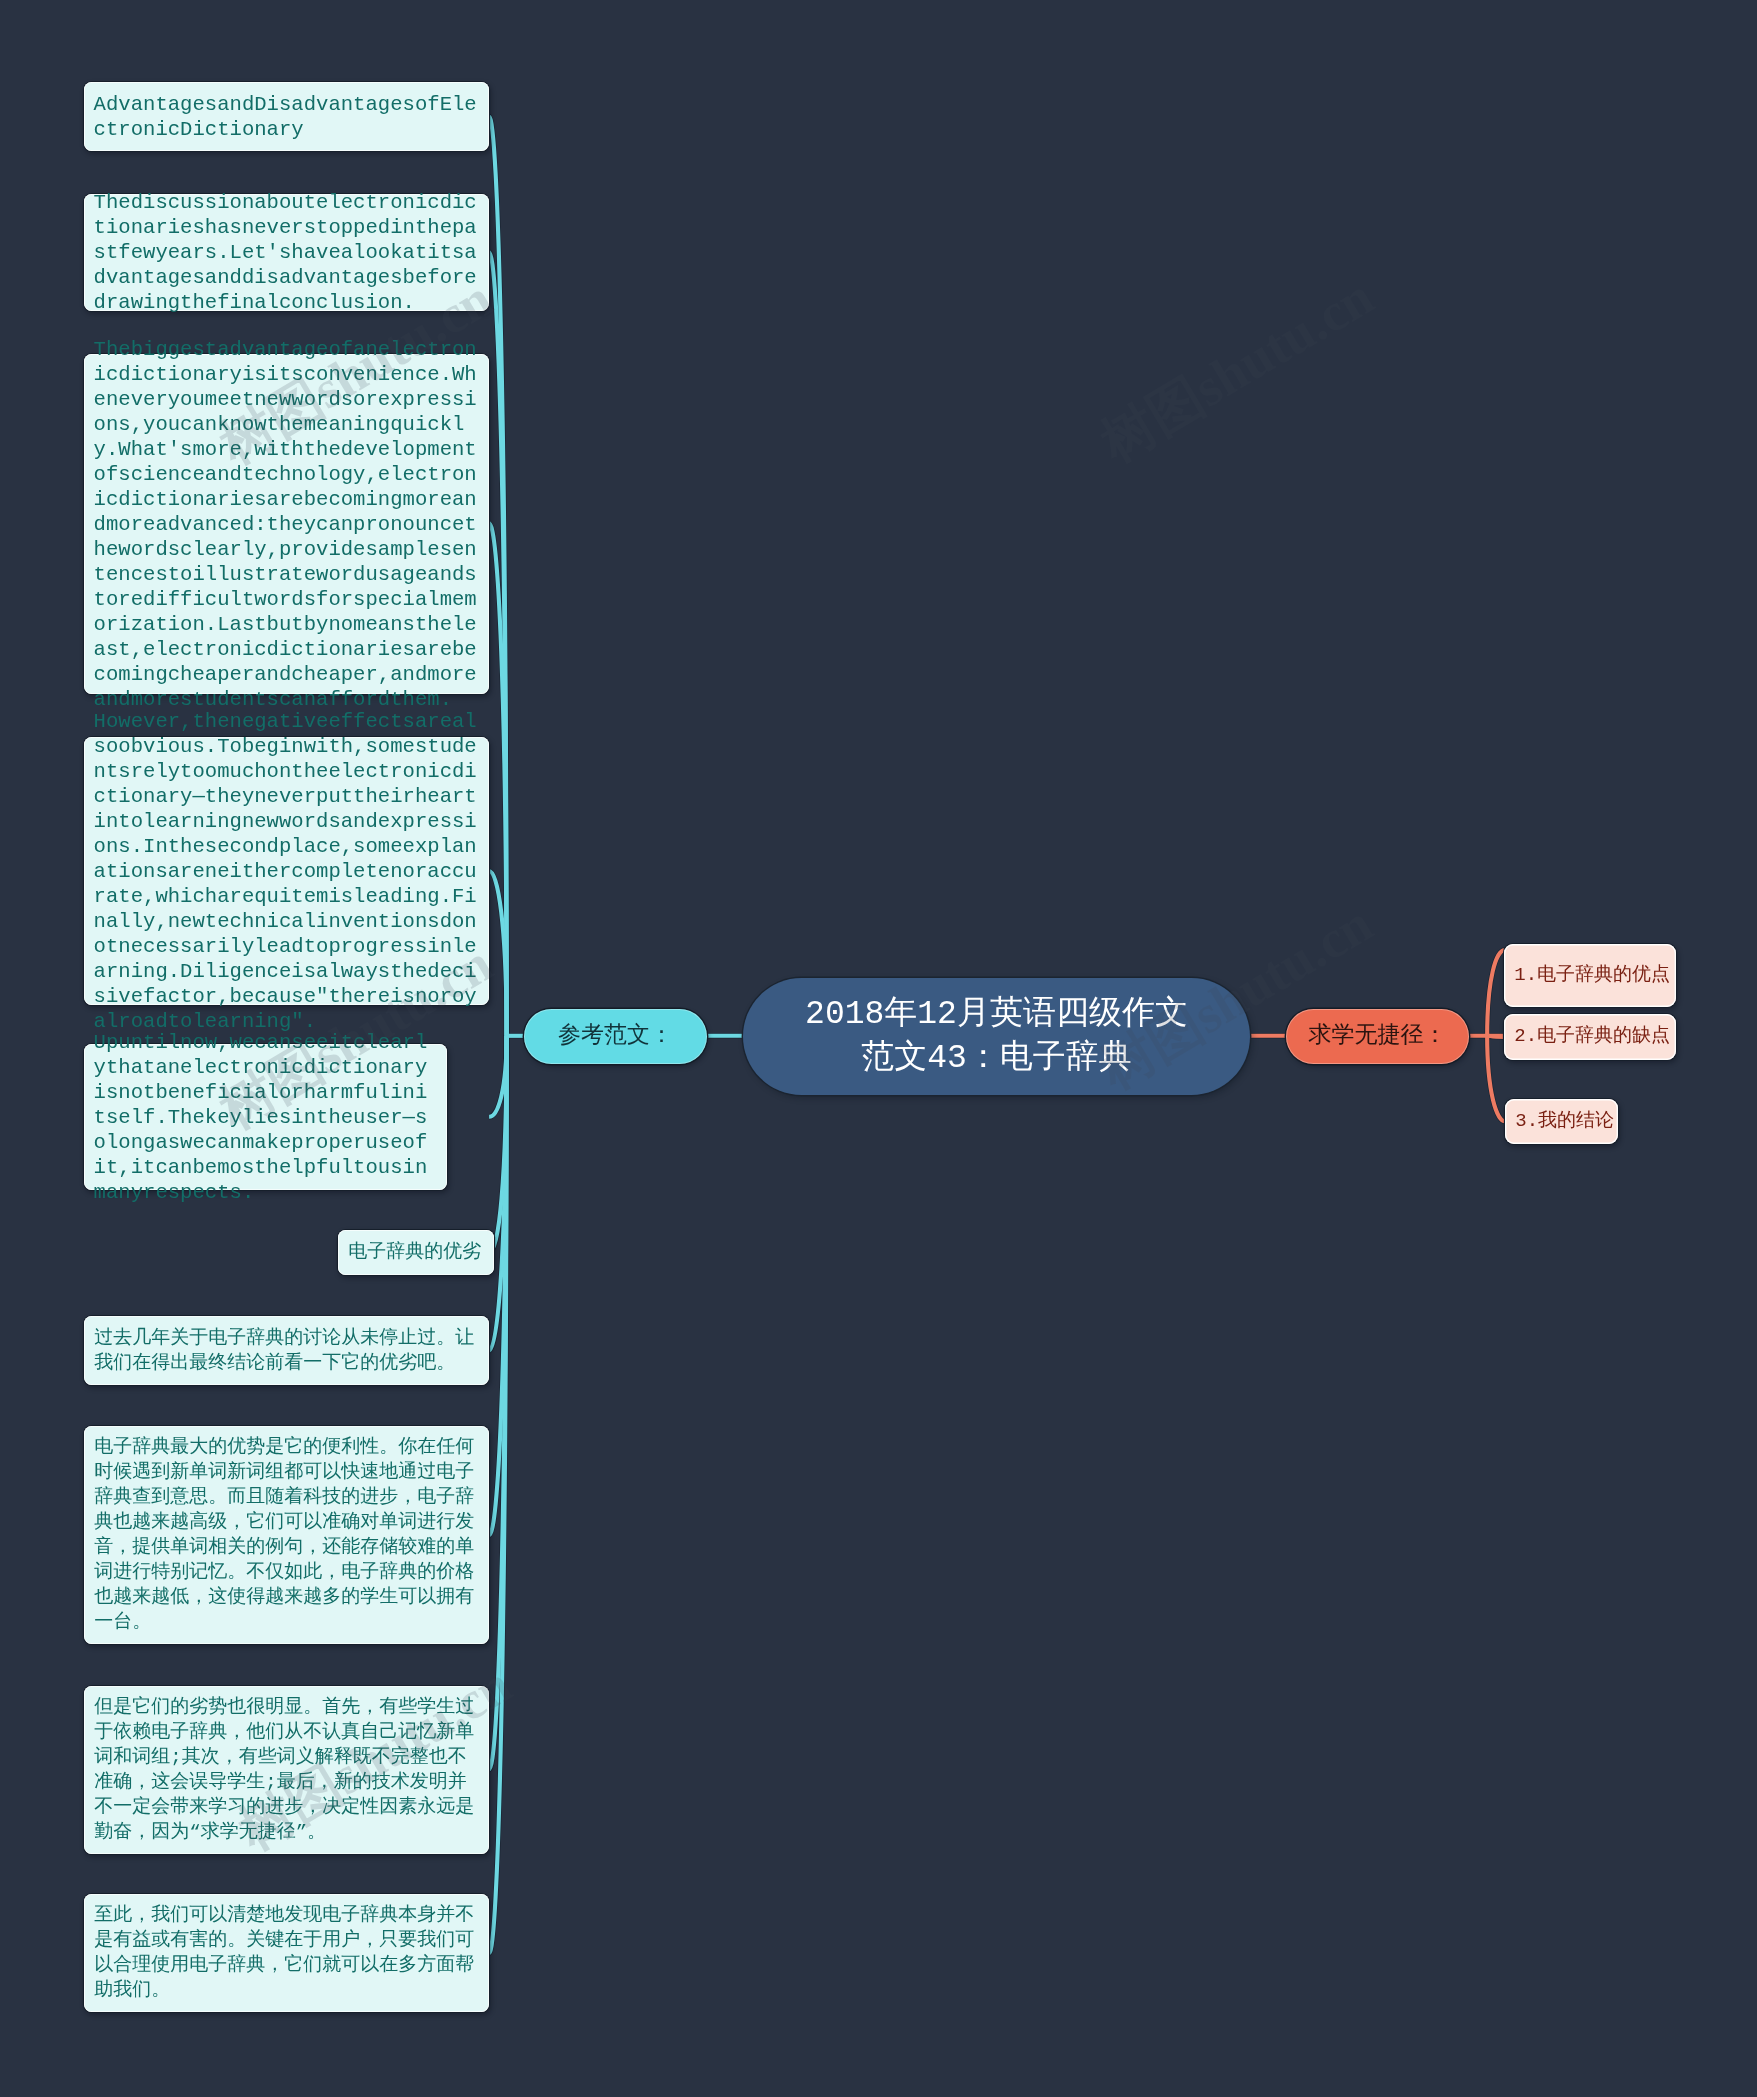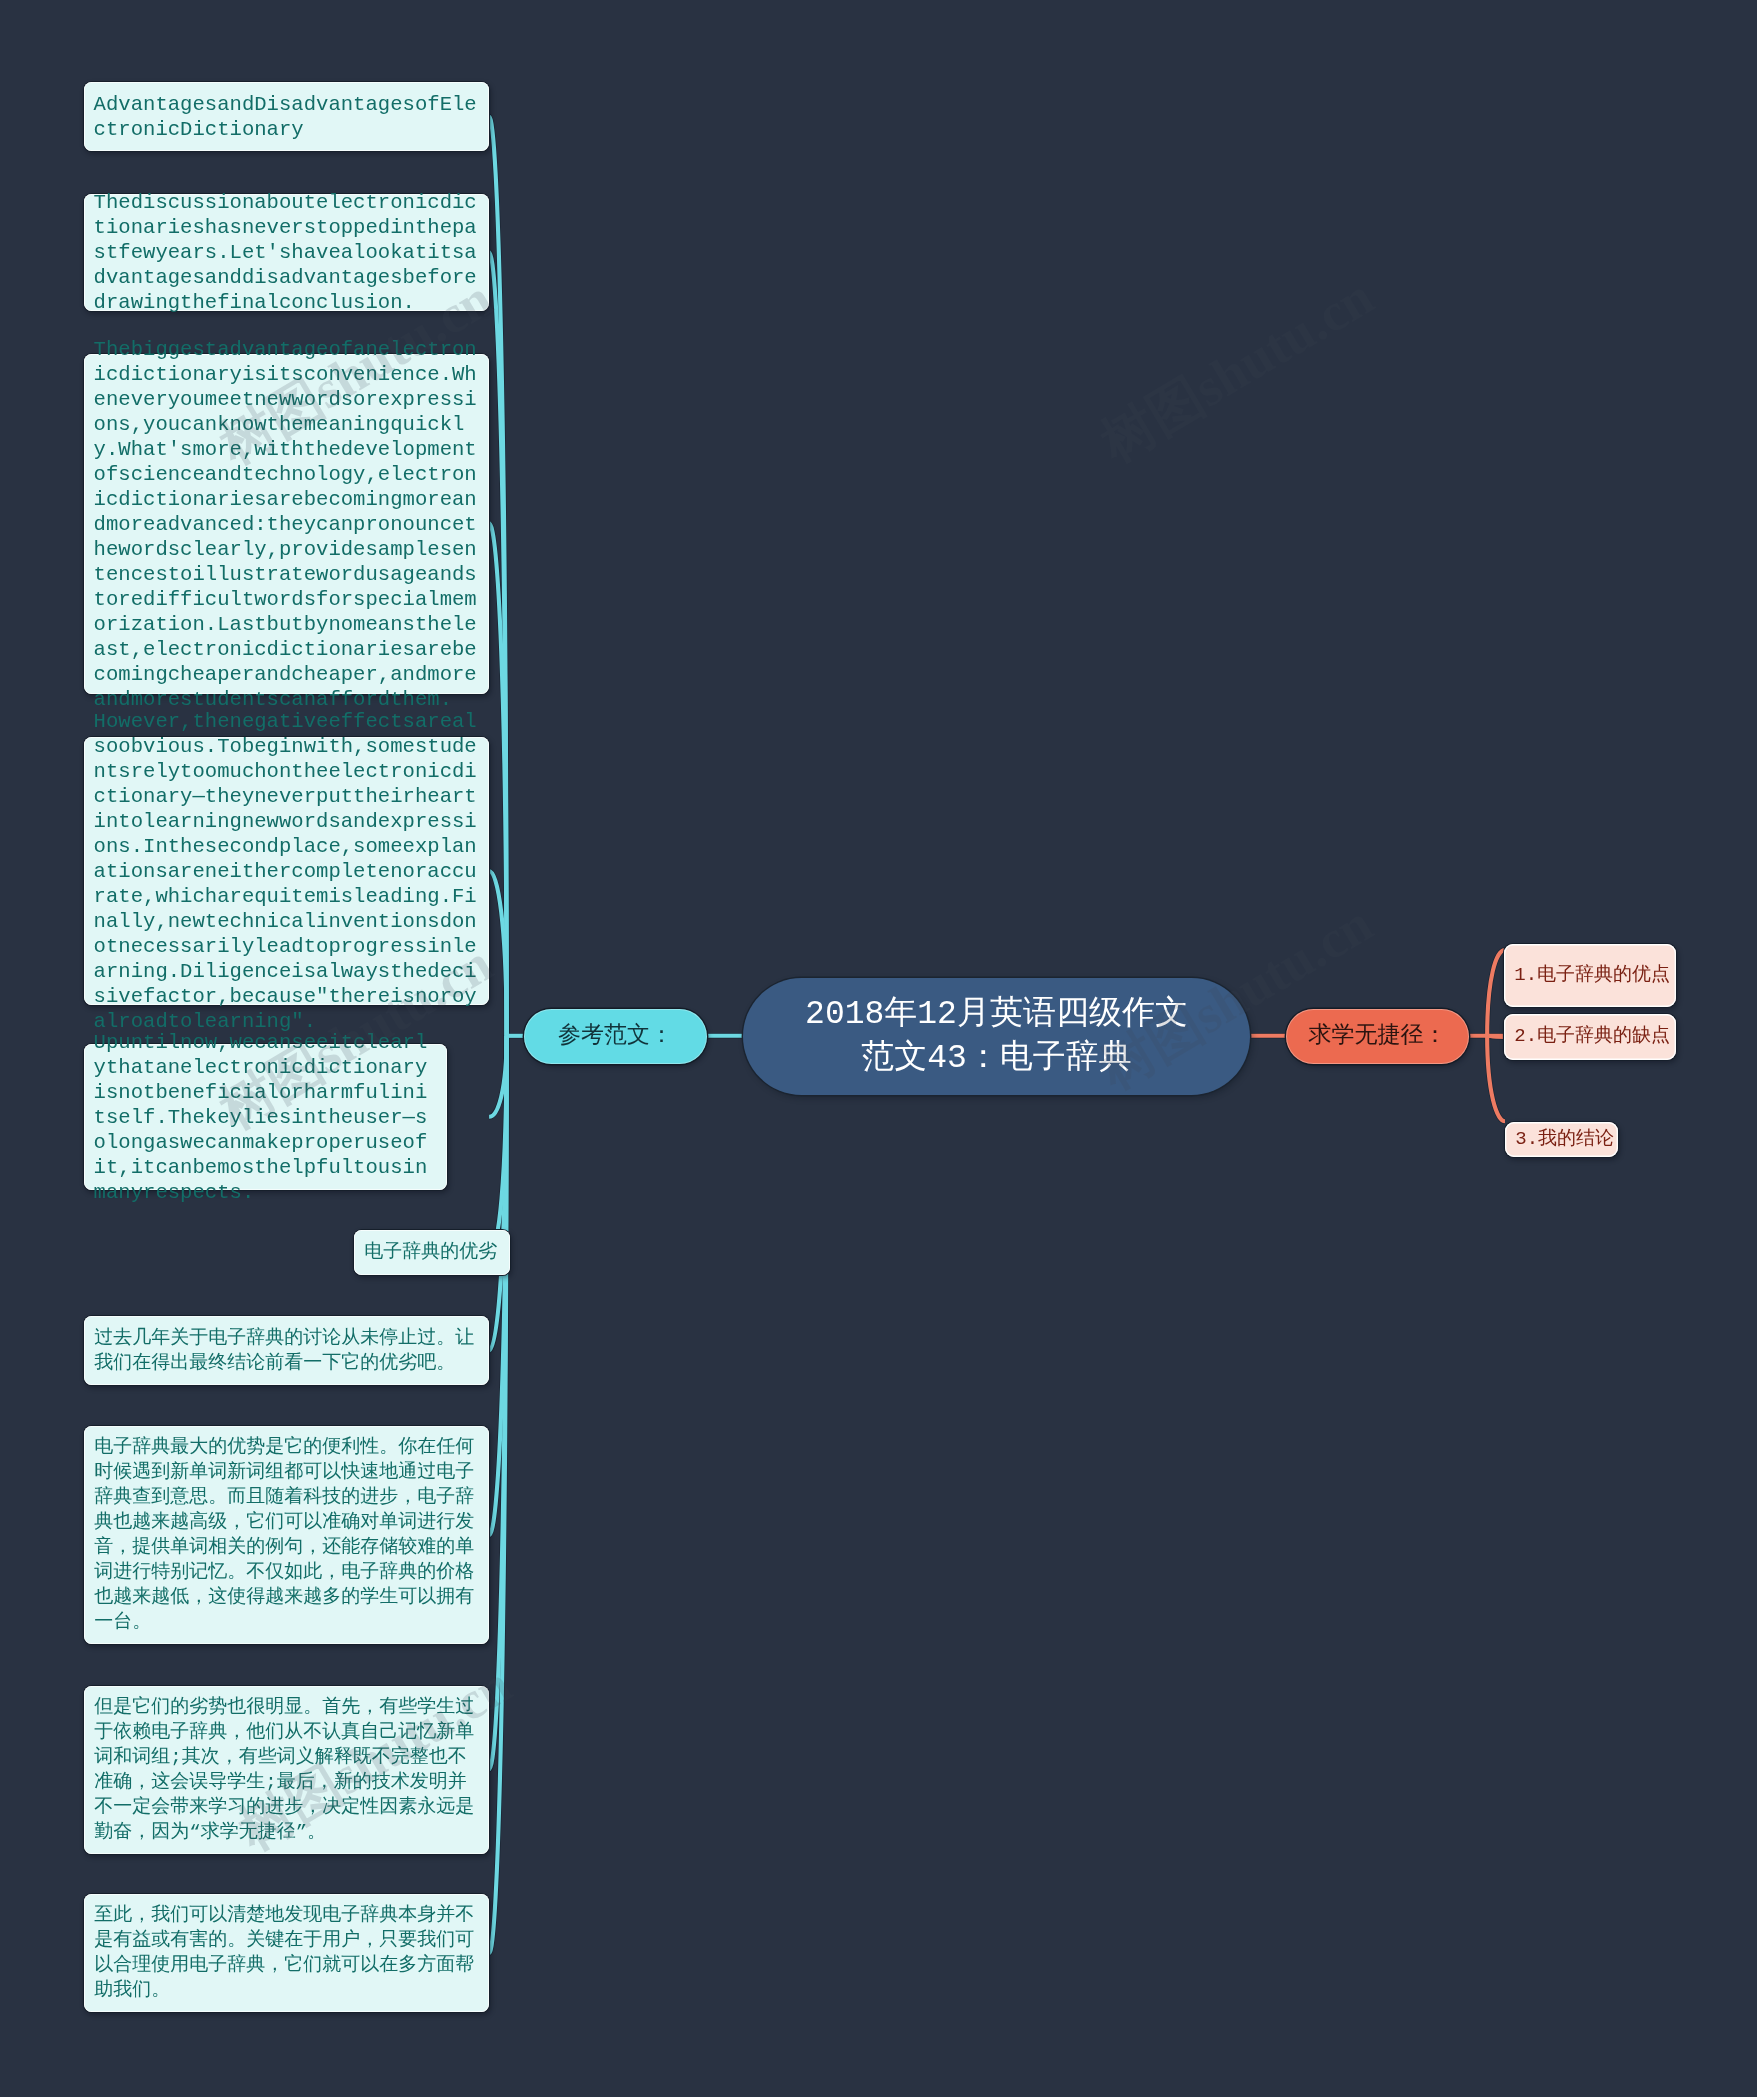--- a/index.html
+++ b/index.html
@@ -75,42 +75,42 @@
     </div>
 <div class="node leafL" style="left:84px;top:354px;width:405px;height:340px;">
       <span>Thebiggestadvantageofanelectronicdictionaryisitsconvenience.Wheneveryoumeetnewwordsorexpressions,youcanknowthemeaningquickly.What'smore,withthedevelopmentofscienceandtechnology,electronicdictionariesarebecomingmoreandmoreadvanced:theycanpronouncethewordsclearly,providesamplesentencestoillustratewordusageandstoredifficultwordsforspecialmemorization.Lastbutbynomeanstheleast,electronicdictionariesarebecomingcheaperandcheaper,andmoreandmorestudentscanaffordthem.</span>
     </div>
 <div class="node leafL" style="left:84px;top:737px;width:405px;height:268px;">
       <span>However,thenegativeeffectsarealsoobvious.Tobeginwith,somestudentsrelytoomuchontheelectronicdictionary—theyneverputtheirheartintolearningnewwordsandexpressions.Inthesecondplace,someexplanationsareneithercompletenoraccurate,whicharequitemisleading.Finally,newtechnicalinventionsdonotnecessarilyleadtoprogressinlearning.Diligenceisalwaysthedecisivefactor,because"thereisnoroyalroadtolearning".</span>
     </div>
 <div class="node leafL" style="left:84px;top:1044px;width:363px;height:146px;">
       <span>Upuntilnow,wecanseeitclearlythatanelectronicdictionaryisnotbeneficialorharmfulinitself.Thekeyliesintheuser—solongaswecanmakeproperuseofit,itcanbemosthelpfultousinmanyrespects.</span>
     </div>
-<div class="node leafL cjk" style="left:354px;top:1230px;width:156px;height:45px;">
+<div class="node leafL cjk" style="left:338px;top:1230px;width:156px;height:45px;">
       <span>电子辞典的优劣</span>
     </div>
 <div class="node leafL cjk" style="left:84px;top:1426px;width:405px;height:218px;">
       <span>电子辞典最大的优势是它的便利性。你在任何时候遇到新单词新词组都可以快速地通过电子辞典查到意思。而且随着科技的进步，电子辞典也越来越高级，它们可以准确对单词进行发音，提供单词相关的例句，还能存储较难的单词进行特别记忆。不仅如此，电子辞典的价格也越来越低，这使得越来越多的学生可以拥有一台。</span>
     </div>
 <div class="node leafL cjk" style="left:84px;top:1316px;width:405px;height:69px;">
       <span>过去几年关于电子辞典的讨论从未停止过。让我们在得出最终结论前看一下它的优劣吧。</span>
     </div>
 <div class="node leafL cjk" style="left:84px;top:1686px;width:405px;height:168px;">
       <span>但是它们的劣势也很明显。首先，有些学生过于依赖电子辞典，他们从不认真自己记忆新单词和词组;其次，有些词义解释既不完整也不准确，这会误导学生;最后，新的技术发明并不一定会带来学习的进步，决定性因素永远是勤奋，因为“求学无捷径”。</span>
     </div>
 <div class="node leafL cjk" style="left:84px;top:1894px;width:405px;height:118px;">
       <span>至此，我们可以清楚地发现电子辞典本身并不是有益或有害的。关键在于用户，只要我们可以合理使用电子辞典，它们就可以在多方面帮助我们。</span>
     </div>
 <div class="node leafR" style="left:1504px;top:928px;width:172px;height:63px;margin-top:16px;">
       <span>1.电子辞典的优点</span>
     </div>
 <div class="node leafR" style="left:1504px;top:1014px;width:172px;height:46px;">
       <span>2.电子辞典的缺点</span>
     </div>
-<div class="node leafR" style="left:1505px;top:1099px;width:113px;height:35px;margin-top:23px;">
+<div class="node leafR" style="left:1505px;top:1099px;width:113px;height:45px;">
       <span>3.我的结论</span>
     </div>
 <div class="node branch branchL" style="left:524px;top:1009px;width:183px;height:55px;">
       <span>参考范文：</span>
     </div>
 <div class="node branch branchR" style="left:1286px;top:1009px;width:183px;height:55px;">
       <span>求学无捷径：</span>
     </div>
 <div class="node centerNode" style="left:743px;top:978px;width:507px;height:117px;">
       <div>

